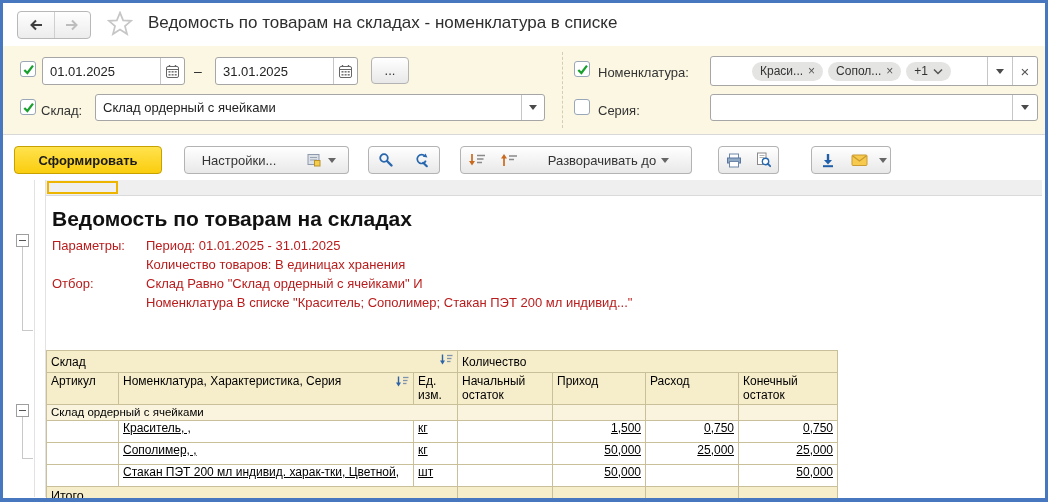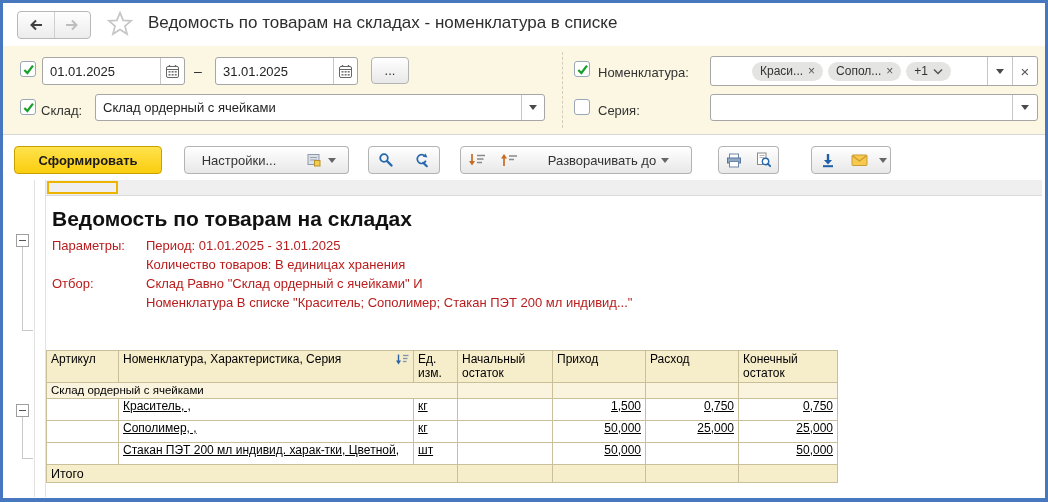--- a/index.html
+++ b/index.html
@@ -302,20 +302,35 @@
   <colgroup>
     <col style="width:72px">
       <col style="width:295px">
       <col style="width:44px">
     <col style="width:95px">
       <col style="width:93px">
       <col style="width:93px">
       <col style="width:99px">
   </colgroup>
   <tbody>
+      <tr class="h1">
+    <td colspan="3">
+      <span>Склад</span>
+      <svg class="sortico" width="15" height="12" viewBox="0 0 15 12">
+        <line x1="3.5" y1="0.5" x2="3.5" y2="7" stroke="#2B63A8" stroke-width="1.4"></line>
+        <polygon points="1,6.5 6,6.5 3.5,10.5" fill="#2B63A8"></polygon>
+        <line x1="8" y1="1.5" x2="13.5" y2="1.5" stroke="#7E93AD" stroke-width="1.3"></line>
+        <line x1="8" y1="4.5" x2="12.5" y2="4.5" stroke="#7E93AD" stroke-width="1.3"></line>
+        <line x1="8" y1="7.5" x2="11.5" y2="7.5" stroke="#7E93AD" stroke-width="1.3"></line>
+      </svg>
+    </td>
+    <td colspan="4">
+      <span>Количество</span>
+    </td>
+  </tr>
   <tr class="h2">
     <td><span>Артикул</span></td>
     <td style="padding-right:20px;">
       <span>Номенклатура, Характеристика, Серия</span>
       <svg class="sortico" width="15" height="12" viewBox="0 0 15 12">
         <line x1="3.5" y1="0.5" x2="3.5" y2="7" stroke="#2B63A8" stroke-width="1.4"></line>
         <polygon points="1,6.5 6,6.5 3.5,10.5" fill="#2B63A8"></polygon>
         <line x1="8" y1="1.5" x2="13.5" y2="1.5" stroke="#7E93AD" stroke-width="1.3"></line>
         <line x1="8" y1="4.5" x2="12.5" y2="4.5" stroke="#7E93AD" stroke-width="1.3"></line>
         <line x1="8" y1="7.5" x2="11.5" y2="7.5" stroke="#7E93AD" stroke-width="1.3"></line>

